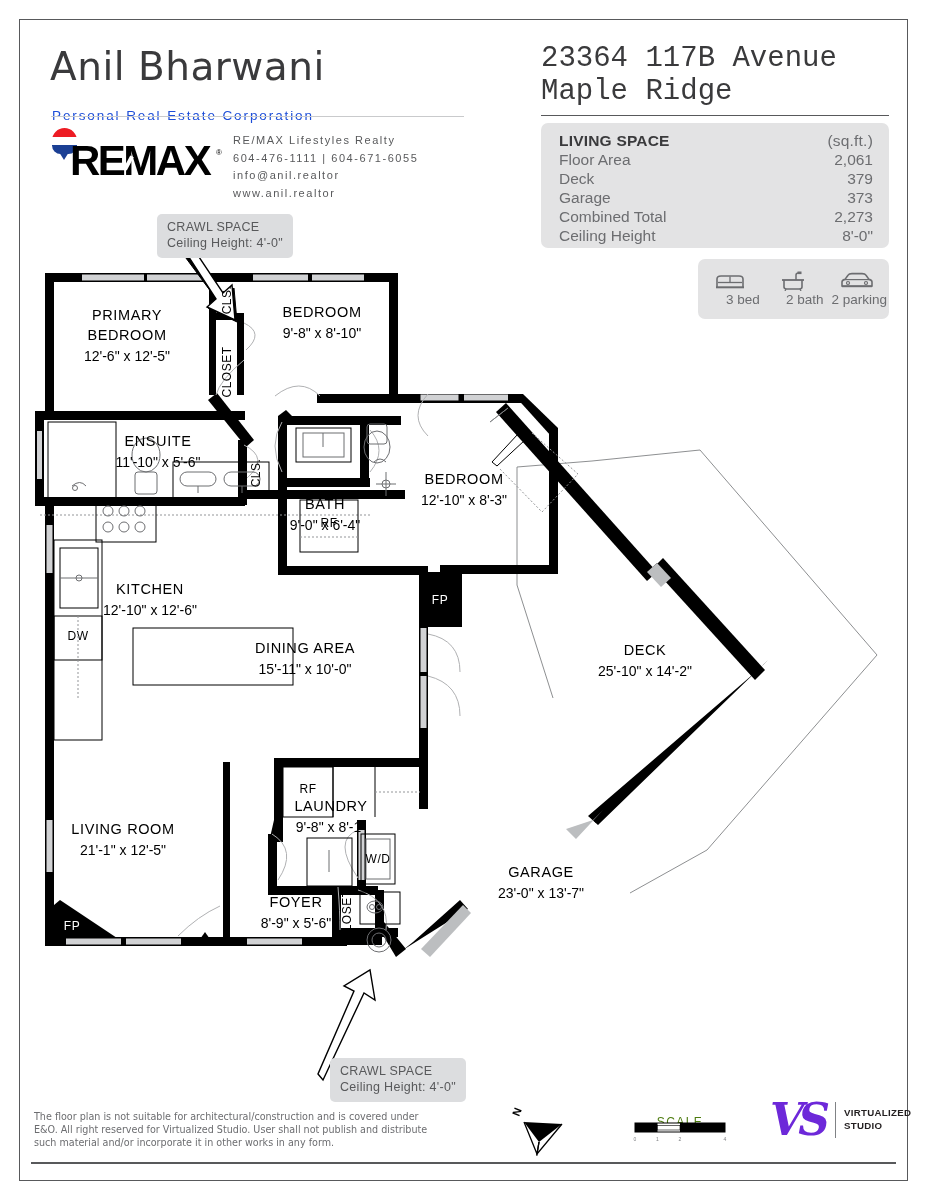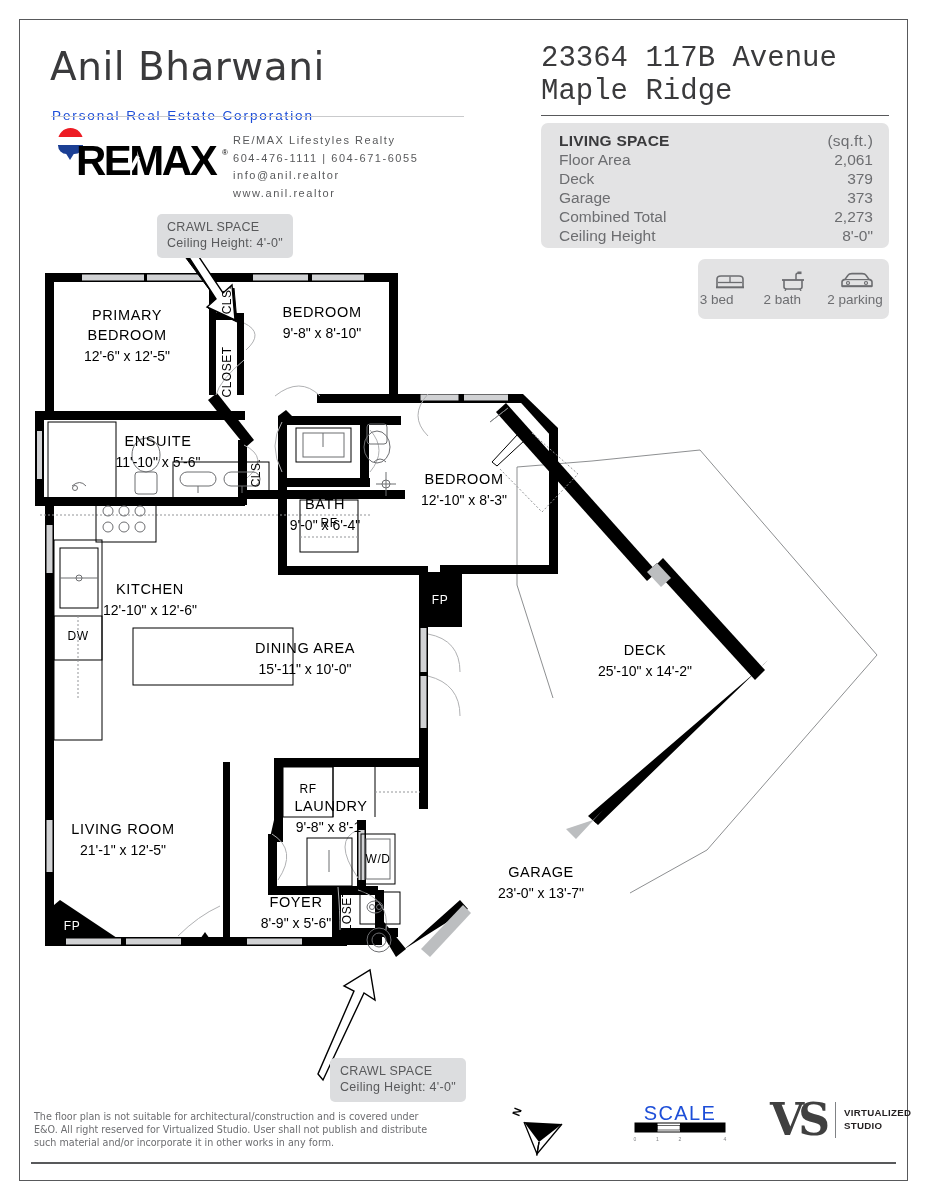--- a/index.html
+++ b/index.html
@@ -27,21 +27,21 @@
     position:absolute; left:32px; top:88px;
     font-size:13.5px; letter-spacing:1.9px; color:#1d4ed8;
     white-space:nowrap;
   }
   .hdr-rule-left {
     position:absolute; left:31px; top:96px; width:413px; height:1px;
     background:#c9cacc;
   }
 
   
-  #remax { position:absolute; left:36px; top:108px; width:190px; height:58px;text-align:center; }
+  #remax { position:absolute; left:30px; top:108px; width:190px; height:58px;text-align:center; }
   .balloon {
     position:absolute; left:2px; top:0px; width:25px; height:28px;
   }
   .balloon .band { position:absolute; left:0; width:25px; }
   .balloon .b-red  { top:0;     height:9px;  background:#ed1c24; border-radius:12px 12px 0 0; }
   .balloon .b-wht  { top:9px;   height:8px;  background:#ffffff; }
   .balloon .b-blu  { top:17px;  height:9px;  background:#1b3f94; }
   .balloon .tip {
     position:absolute; left:7px; top:24px; width:0; height:0;
     border-left:5.5px solid transparent; border-right:5.5px solid transparent;
@@ -89,21 +89,21 @@
   .ls-row .lbl { position:absolute; left:0; top:0; }
   .ls-row .val { position:absolute; right:0; top:0; }
   .ls-row.head .val { font-weight:normal; color:#6c6d70; }
 
   
   #bbp {
     position:absolute; left:678px; top:239px; width:191px; height:60px;
     background:#e3e3e4; border-radius:7px;
     display:flex; align-items:center; justify-content:space-around;
   }
-  .bbp-item { text-align:left; width:60px; }
+  .bbp-item { text-align:right; width:60px; }
   .bbp-item svg { display:block; margin:0 auto 1px auto; }
   .bbp-lbl { font-size:13.5px; color:#6c6d70; white-space:nowrap; }
 
   
   #plan { position:absolute; left:0; top:180px; width:889px; height:900px; }
 
   .rlabel {
     font-family:"Liberation Sans", sans-serif;
     font-size:14px; fill:#000; text-anchor:middle;
   }
@@ -137,28 +137,28 @@
     background:#58595b;
   }
   .disclaimer {
     position:absolute; left:14px; top:40px; width:410px;
     font-size:9.6px; line-height:13px; color:#6c6d70;
     font-family:"DejaVu Sans", sans-serif;
   }
   #north { position:absolute; left:487px; top:28px; width:62px; height:58px; }
   #scale { position:absolute; left:605px; top:32px; width:110px; height:50px; }
   .scale-word {
-    position:absolute; left:0; top:0; width:110px; text-align:center;
-    font-size:20px; letter-spacing:1.4px; color:#1d4ed8;
+    position:absolute; left:0; top:13px; width:110px; text-align:center;
+    font-size:12px; letter-spacing:1.4px; color:#4d7c0f;
   }
   #vs { position:absolute; left:750px; top:28px; width:140px; height:52px; }
   .vs-mark {
     position:absolute; left:0; top:0;
-    font-size:44px; font-weight:bold; 
-    font-family:"DejaVu Serif", serif; color:#404040; line-height:44px;
+    font-size:44px; font-weight:bold; font-style:italic;
+    font-family:"DejaVu Serif", serif; color:#6d28d9; line-height:44px;
     letter-spacing:-6px;
   }
   .vs-bar { position:absolute; left:65px; top:4px; width:1px; height:36px; background:#808285; }
   .vs-txt {
     position:absolute; left:74px; top:9px;
     font-size:9.7px; line-height:12.5px; color:#231f20; font-weight:bold;
     letter-spacing:0.3px;
   }
 </style>
 </head>

